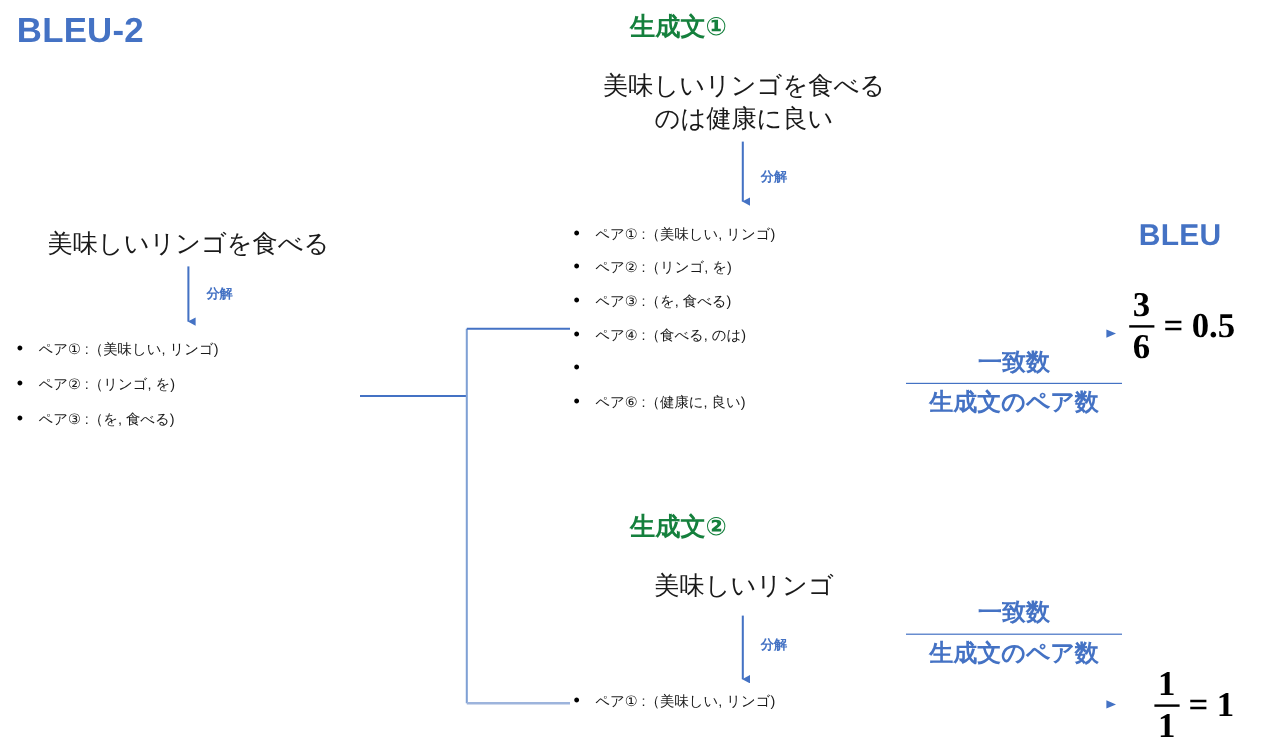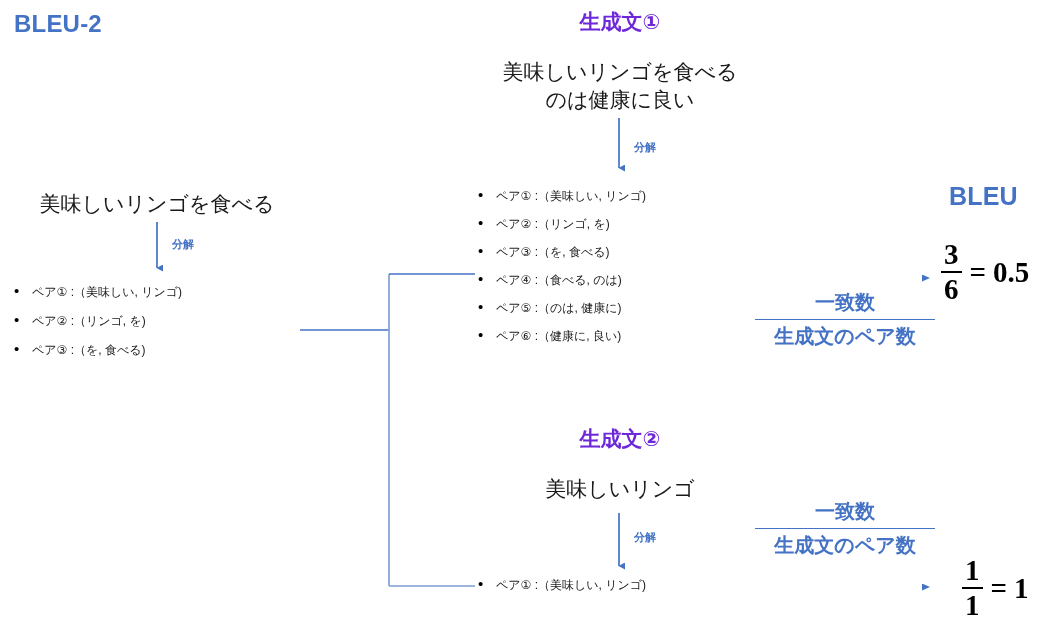--- a/index.html
+++ b/index.html
@@ -15,30 +15,30 @@
     overflow: hidden;
     font-family: "Liberation Sans", "DejaVu Sans", sans-serif;
     color: #000000;
   }
   .abs { position: absolute; }
 
   
   .title-blue {
     color: #4472C4;
     font-weight: bold;
-    font-size: 24px;
+    font-size: 29px;
     letter-spacing: 0.2px;
     white-space: nowrap;
   }
   .heading-bold {
-    color: #6d28d9;
+    color: #15803d;
     font-weight: bold;
     font-size: 21px;
     white-space: nowrap;
-    text-align: center;
+    text-align: left;
   }
   .sentence {
     color: #1a1a1a;
     font-size: 21px;
     white-space: nowrap;
     text-align: center;
     line-height: 1.35;
   }
   .bunkai {
     color: #4472C4;
@@ -189,21 +189,20 @@
     <div class="bullet-row" style="margin-bottom:13px;">
       <span class="bullet-dot"></span>
       <span class="bullet-text">ペア③ :（を, 食べる)</span>
     </div>
     <div class="bullet-row" style="margin-bottom:13px;">
       <span class="bullet-dot"></span>
       <span class="bullet-text">ペア④ :（食べる, のは)</span>
     </div>
     <div class="bullet-row" style="margin-bottom:13px;">
       <span class="bullet-dot"></span>
-      <span class="bullet-text">ペア⑤ :（のは, 健康に)</span>
     </div>
     <div class="bullet-row">
       <span class="bullet-dot"></span>
       <span class="bullet-text">ペア⑥ :（健康に, 良い)</span>
     </div>
   </div>
 
   <div class="abs heading-bold" style="left:525px; top:425px; width:190px;">生成文②</div>
 
   <div class="abs sentence" style="left:470px; top:475px; width:300px;">美味しいリンゴ</div>

